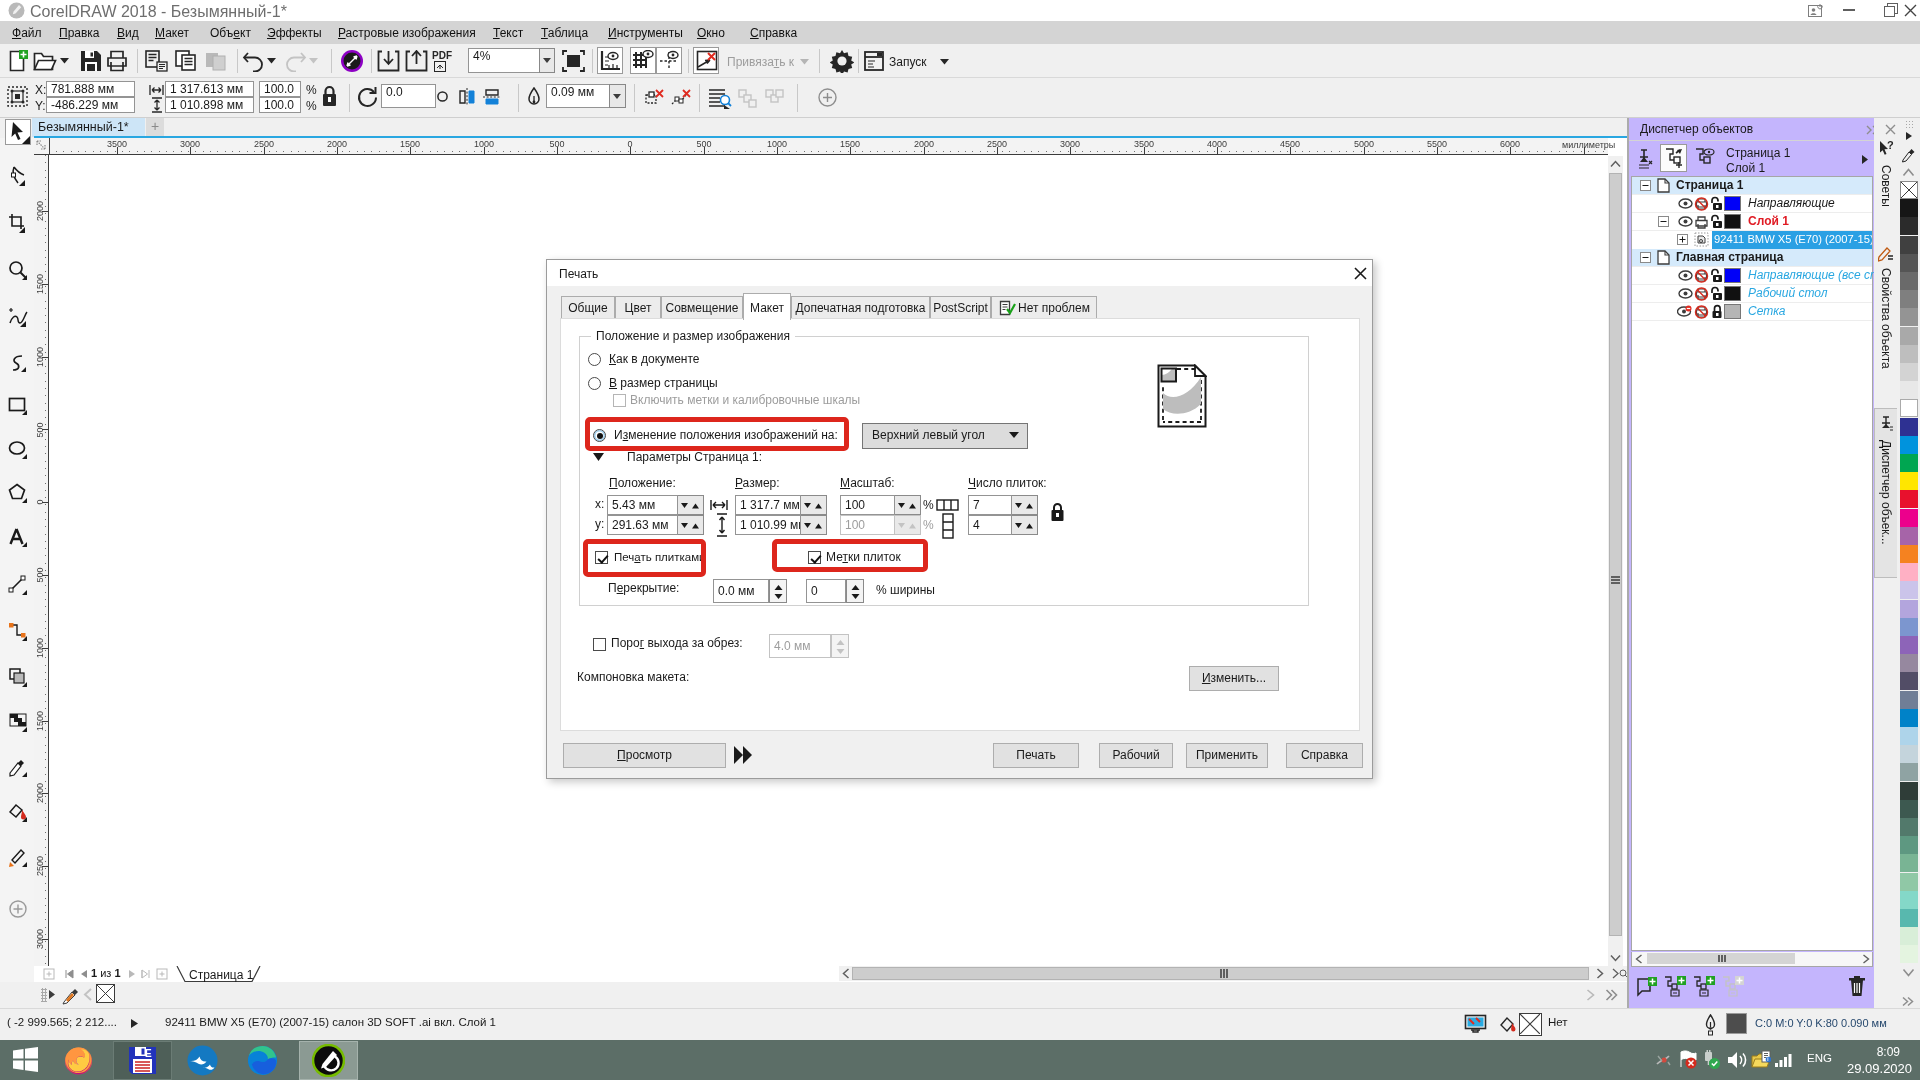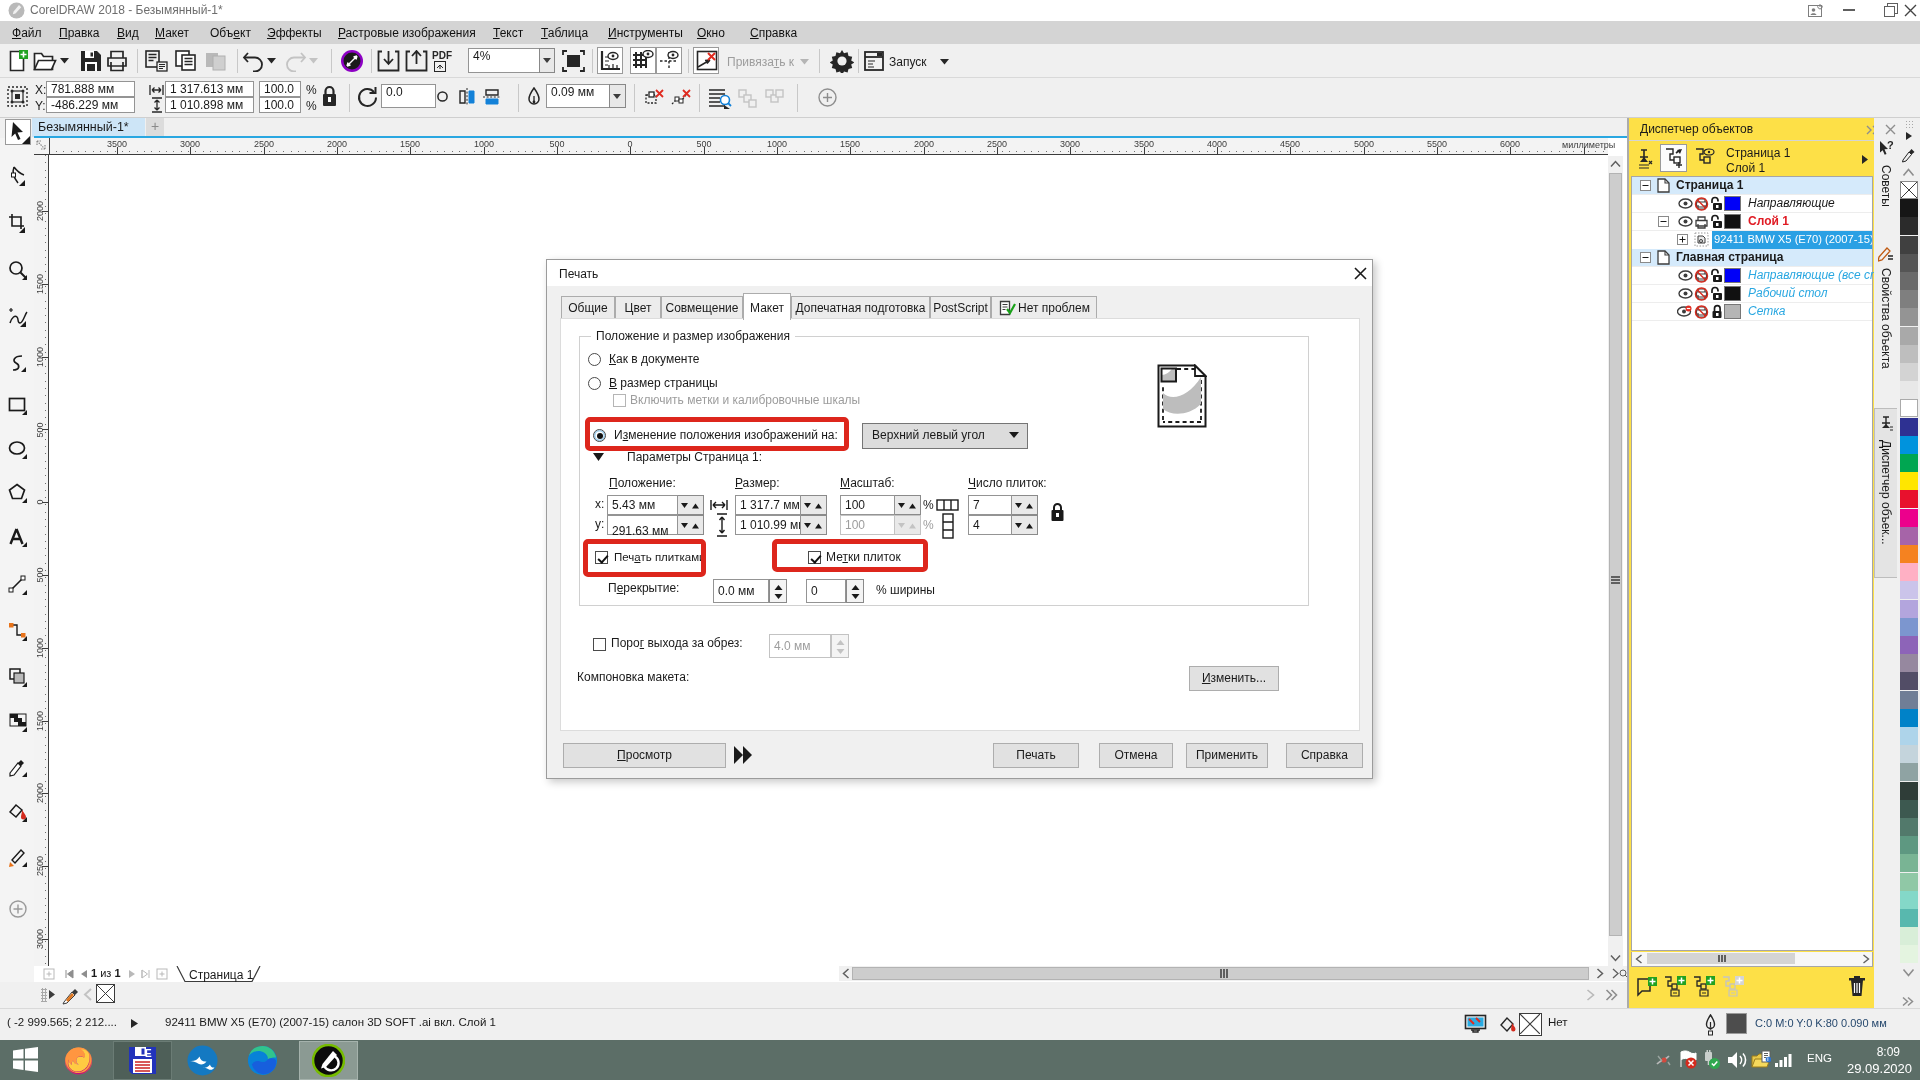--- a/index.html
+++ b/index.html
@@ -3,21 +3,21 @@
 <meta charset="utf-8">
 <style>
 * { margin:0; padding:0; box-sizing:border-box; }
 html,body { width:1920px; height:1080px; overflow:hidden; }
 body { font-family:"Liberation Sans", sans-serif; font-size:12px; color:#1a1a1a; background:#fff; }
 .abs { position:absolute; }
 #screen { position:relative; width:1920px; height:1080px; background:#fff; }
 
 
 #titlebar { left:0; top:0; width:1920px; height:21px; background:#ffffff; }
-#title-text { left:30px; top:3px; color:#6e6e6e; font-size:12px; }
+#title-text { left:30px; top:3px; color:#6e6e6e; font-size:16px; }
 #menubar { left:0; top:21px; width:1920px; height:23px; background:#d4d4d4; }
 .menu-item { position:absolute; top:5px; font-size:12px; color:#111; }
 #toolbar1 { left:0; top:44px; width:1920px; height:34px; background:#f0f0f0; border-bottom:1px solid #d9d9d9; }
 #propbar { left:0; top:78px; width:1920px; height:40px; background:#f0f0f0; border-bottom:1px solid #cfcfcf; }
 .tsep { position:absolute; top:5px; width:1px; height:24px; background:#c8c8c8; }
 .psep { position:absolute; top:6px; width:1px; height:28px; background:#c8c8c8; }
 .field { position:absolute; background:#fff; border:1px solid #949494; font-size:12px; padding-left:4px; white-space:nowrap; }
 .gray { color:#9d9d9d; }
 
 
@@ -55,21 +55,21 @@
 .check::after { content:""; position:absolute; left:1px; top:1px; width:8px; height:4px; border-left:2px solid #111; border-bottom:2px solid #111; transform:rotate(-48deg); }
 .redbox { position:absolute; border:5px solid #dd261c; border-radius:5px; z-index:5; }
 .dlabel { position:absolute; font-size:12px; }
 .combo { position:absolute; background:#dcdcdc; border:1px solid #757575; font-size:12px; }
 .btn { position:absolute; background:#e1e1e1; border:1px solid #adadad; font-size:12px; text-align:center; }
 .spinlr { position:absolute; background:#e9e9e9; border:1px solid #8a8a8a; border-left:none; }
 .spinud { position:absolute; background:#f4f4f4; border:1px solid #8a8a8a; border-left:1px solid #8a8a8a; }
 u { text-decoration:underline; text-underline-offset:1px; }
 
 
-#omgr { left:1629px; top:118px; width:268px; height:890px; background:#fde047; }
+#omgr { left:1629px; top:118px; width:268px; height:890px; background:#c4b5fd; }
 #omtree { position:absolute; left:2px; top:58px; width:242px; height:775px; background:#fff; border:1px solid #a6a6a6; }
 .trow { position:absolute; left:0; width:240px; height:18px; border-bottom:1px solid #ededed; font-size:12px; }
 .trow.pg { background:#d5eafb; }
 #palette { left:1897px; top:118px; width:23px; height:890px; background:#f0f0f0; }
 .sw { position:absolute; left:3px; width:18px; height:18px; border:1px solid #8a8a8a; }
 #vtabs { left:1874px; top:118px; width:23px; height:890px; background:#f0f0f0; }
 .vtext { position:absolute; font-size:12px; color:#1a1a1a; writing-mode:vertical-rl; }
 </style>
 </head>
 <body>
@@ -618,21 +618,21 @@
     <div class="dlabel" style="left:174px;top:157px"><u>Р</u>азмер:</div>
     <div class="dlabel" style="left:279px;top:157px"><u>М</u>асштаб:</div>
     <div class="dlabel" style="left:407px;top:157px"><u>Ч</u>исло плиток:</div>
     <div class="dlabel" style="left:34px;top:178px">x:</div>
     <div class="dlabel" style="left:34px;top:198px">y:</div>
     <div class="field" style="left:46px;top:176px;width:71px;height:20px;padding-top:2px">5.43 мм</div>
     <div class="spinlr" style="left:117px;top:176px;width:26px;height:20px"><svg style="margin:7px 0 0 3px" width="19" height="6" viewBox="0 0 19 6">
             <path d="M0 0 h7 l-3.5 5 z" fill="#1a1a1a"></path>
             <path d="M11 5.5 h7 l-3.5-5 z" fill="#1a1a1a"></path>
           </svg></div>
-    <div class="field" style="left:46px;top:196px;width:71px;height:20px;padding-top:8px">291.63 мм</div>
+    <div class="field" style="left:46px;top:196px;width:71px;height:20px;padding-top:2px">291.63 мм</div>
     <div class="spinlr" style="left:117px;top:196px;width:26px;height:20px"><svg style="margin:7px 0 0 3px" width="19" height="6" viewBox="0 0 19 6">
             <path d="M0 0 h7 l-3.5 5 z" fill="#1a1a1a"></path>
             <path d="M11 5.5 h7 l-3.5-5 z" fill="#1a1a1a"></path>
           </svg></div>
     <svg class="abs" style="left:149px;top:181px" width="18" height="10" viewBox="0 0 18 10">
           <path d="M1 0 v10 M17 0 v10 M3 5 h12 M3 5 l3-3 M3 5 l3 3 M15 5 l-3-3 M15 5 l-3 3" stroke="#1a1a1a" stroke-width="1.4" fill="none"></path>
         </svg>
     <svg class="abs" style="left:156px;top:194px" width="10" height="24" viewBox="0 0 10 24">
           <path d="M0 1 h10 M0 23 h10 M5 4 v16 M5 4 l-2.5 3 M5 4 l2.5 3 M5 20 l-2.5-3 M5 20 l2.5-3" stroke="#1a1a1a" stroke-width="1.4" fill="none"></path>
         </svg>
@@ -713,21 +713,21 @@
         </svg></div>
   <div class="dlabel" style="left:30px;top:410px">Компоновка макета:</div>
   <div class="btn" style="left:642px;top:406px;width:90px;height:25px;padding-top:4px"><u>И</u>зменить...</div>
 
   <div class="btn" style="left:16px;top:483px;width:163px;height:25px;padding-top:4px"><u>П</u>росмотр</div>
   <svg class="abs" style="left:185px;top:485px" width="26" height="20" viewBox="0 0 26 20">
         <path d="M2 1 L11 10 L2 19 z" fill="#1a1a1a"></path>
         <path d="M11 1 L20 10 L11 19 z" fill="#1a1a1a"></path>
       </svg>
   <div class="btn" style="left:446px;top:483px;width:86px;height:25px;padding-top:4px">Печать</div>
-  <div class="btn" style="left:552px;top:483px;width:74px;height:25px;padding-top:4px">Отмена</div>
+  <div class="btn" style="left:552px;top:483px;width:74px;height:25px;padding-top:4px">Рабочий</div>
   <div class="btn" style="left:639px;top:483px;width:82px;height:25px;padding-top:4px">Применить</div>
   <div class="btn" style="left:739px;top:483px;width:77px;height:25px;padding-top:4px">Справка</div>
 </div>
 
 <div class="abs" style="left:1627px;top:118px;width:2px;height:890px;background:#ababab"></div>
 <div class="abs" id="omgr">
   <div class="abs" style="left:0;top:22px;width:268px;height:1px;background:#d4d4d4"></div>
   <div class="abs" style="left:11px;top:4px;font-size:12px">Диспетчер объектов</div>
   <svg class="abs" style="left:237px;top:7px" width="14" height="10" viewBox="0 0 14 10">
         <path d="M1 1 l4 4 -4 4 M7 1 l4 4 -4 4" fill="none" stroke="#8e8e8e" stroke-width="1.4"></path>

